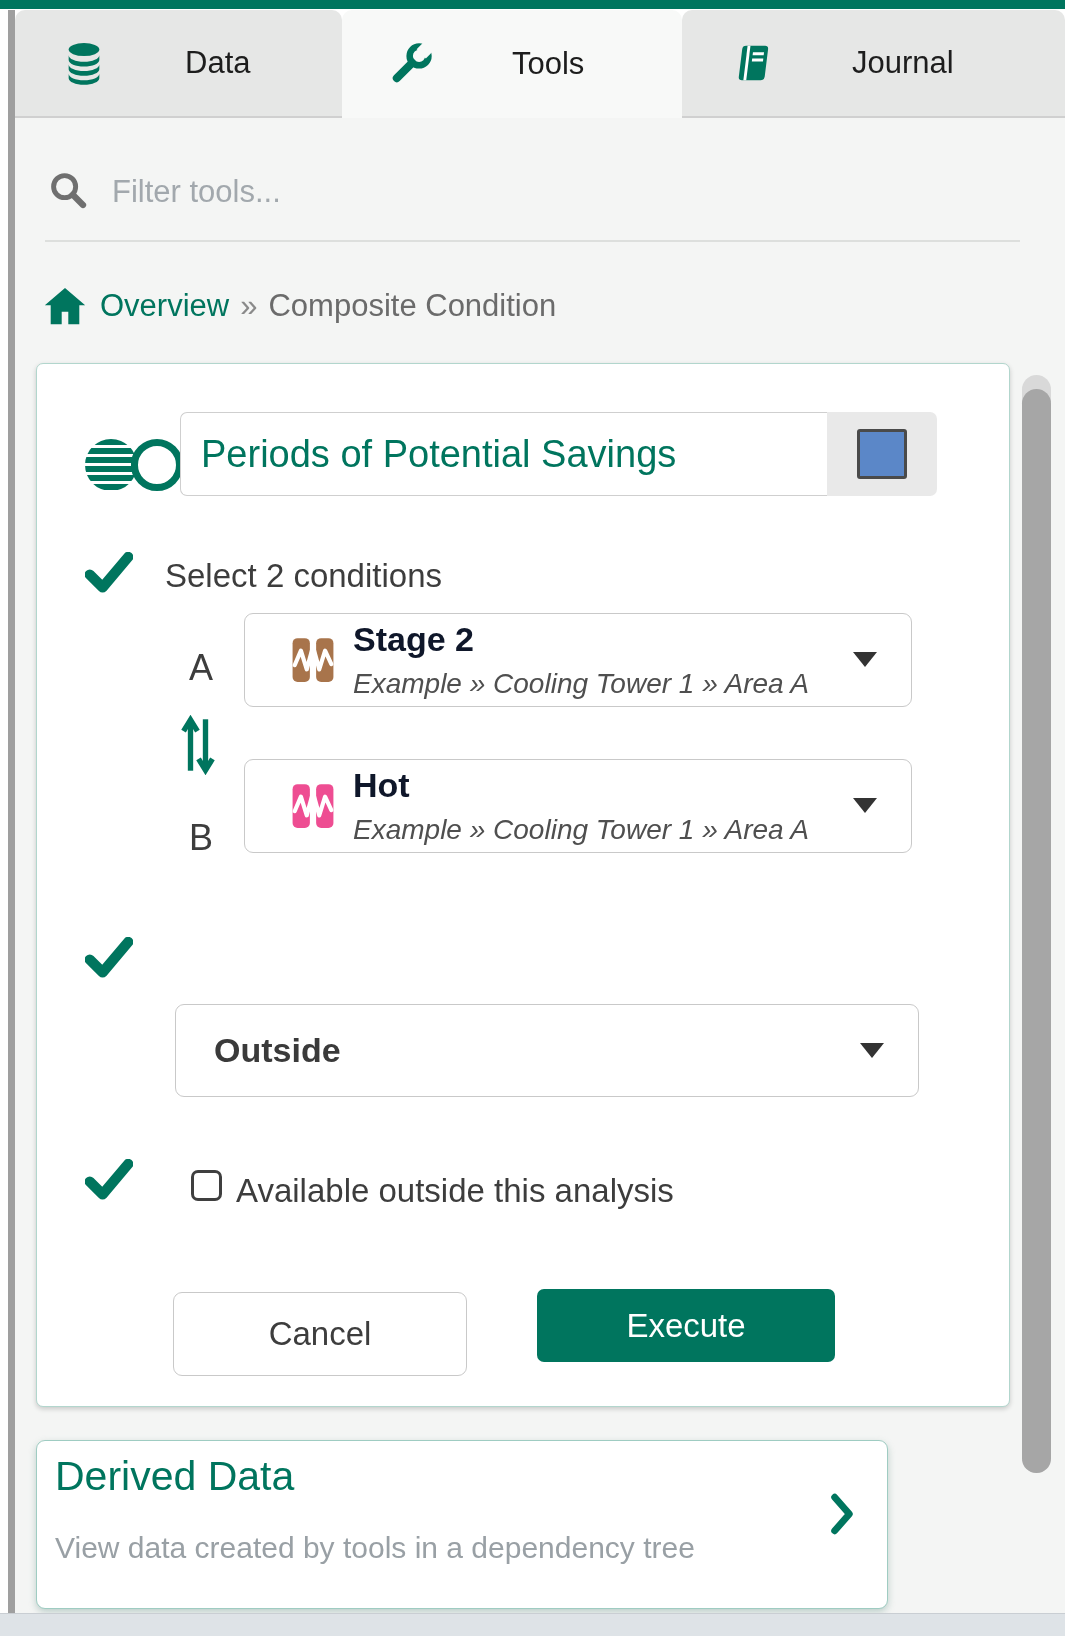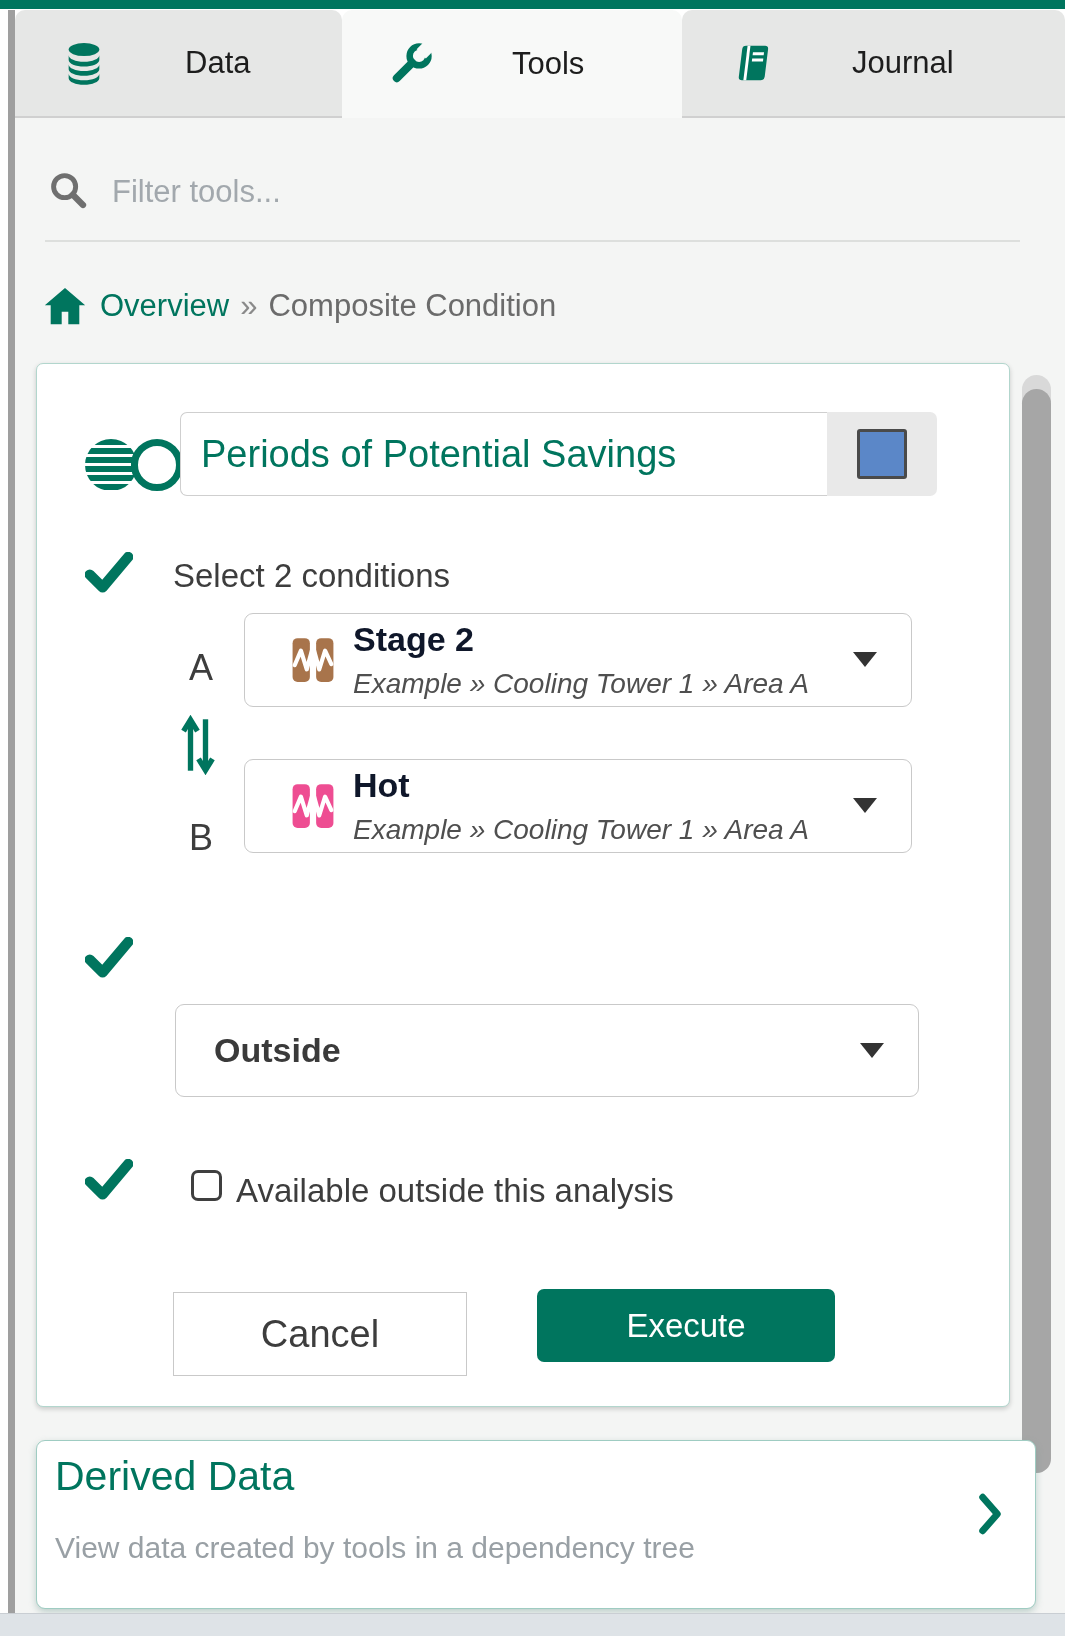--- a/index.html
+++ b/index.html
@@ -48,21 +48,21 @@
   .name-input{flex:0 0 647px;width:647px;box-sizing:border-box;border:1px solid #cfcfcf;border-right:none;
     border-radius:7px 0 0 7px;padding:0 0 0 20px;font-size:38px;color:#00755e;font-family:inherit;outline:none;background:#fff;}
   .swatch-addon{flex:1;background:#e9e9e9;border-radius:0 7px 7px 0;display:flex;align-items:center;justify-content:center;cursor:pointer;}
   .swatch{width:44px;height:44px;border:3px solid #4a4a4a;border-radius:3px;}
 
   .check{position:absolute;width:48px;height:42px;}
   #check1{left:48px;top:188px;}
   #check2{left:48px;top:573px;}
   #check3{left:48px;top:795px;}
   .step-label{position:absolute;font-size:33px;color:#3d3d3d;white-space:nowrap;}
-  #label1{left:136px;top:193px;}
+  #label1{left:128px;top:193px;}
   #label2{left:136px;top:578px;}
   #label3{left:199px;top:808px;}
 
   .cond-key{position:absolute;font-size:36px;color:#3d3d3d;}
   #keyA{left:152px;top:283px;}
   #keyB{left:152px;top:453px;}
   .cond-select{position:absolute;left:207px;width:668px;height:94px;background:#fff;border:1px solid #c9c9c9;
     border-radius:9px;box-sizing:border-box;display:flex;align-items:center;cursor:pointer;}
   #selectA{top:249px;}
   #selectB{top:395px;align-items:center;}
@@ -77,30 +77,30 @@
 
   .logic-select{position:absolute;left:138px;top:640px;width:744px;height:93px;background:#fff;border:1px solid #c9c9c9;
     border-radius:9px;box-sizing:border-box;display:flex;align-items:center;padding-left:38px;cursor:pointer;}
   .logic-value{font-size:34px;font-weight:bold;color:#3a3a3a;}
 
   .checkbox{position:absolute;left:154px;top:806px;width:31px;height:31px;border:3px solid #3f3f3f;
     border-radius:7px;box-sizing:border-box;background:#fff;cursor:pointer;}
 
   .btn{display:flex;align-items:center;justify-content:center;box-sizing:border-box;font-family:inherit;cursor:pointer;}
   .btn-cancel{position:absolute;left:136px;top:928px;width:294px;height:84px;background:#fff;
-    border:1px solid #c9c9c9;border-radius:0;font-size:38px;color:#3d3d3d;}
+    border:1px solid #c9c9c9;border-radius:9px;font-size:33px;color:#3d3d3d;}
   .btn-execute{position:absolute;left:500px;top:925px;width:298px;height:73px;background:#00755e;
     border:none;border-radius:7px;font-size:33px;color:#fff;}
 
   
   .scroll-track{position:absolute;left:1007px;top:257px;width:29px;height:1098px;background:#d9d9d9;border-radius:15px;}
   .scroll-thumb{position:absolute;left:1007px;top:271px;width:29px;height:1084px;background:#a6a6a6;border-radius:15px;cursor:pointer;}
 
   
-  .derived-card{position:absolute;left:21px;top:1322px;width:1000px;height:169px;background:#fff;
+  .derived-card{position:absolute;left:21px;top:1322px;width:852px;height:169px;background:#fff;
     border:1px solid #9fccc2;border-radius:9px;box-shadow:0 3px 7px rgba(120,160,150,.45);box-sizing:border-box;cursor:pointer;}
   .derived-title{position:absolute;left:18px;top:12px;font-size:41px;color:#00755e;}
   .derived-sub{position:absolute;left:18px;top:90px;font-size:30px;color:#99a0a5;}
   .derived-chevron{position:absolute;right:32px;top:52px;width:26px;height:42px;}
 
   .bottom-strip{position:absolute;left:0;top:1613px;width:1065px;height:23px;background:#dee3e7;
     border-top:1px solid #c9ced3;box-sizing:border-box;}
 </style>
 </head>
 <body>

